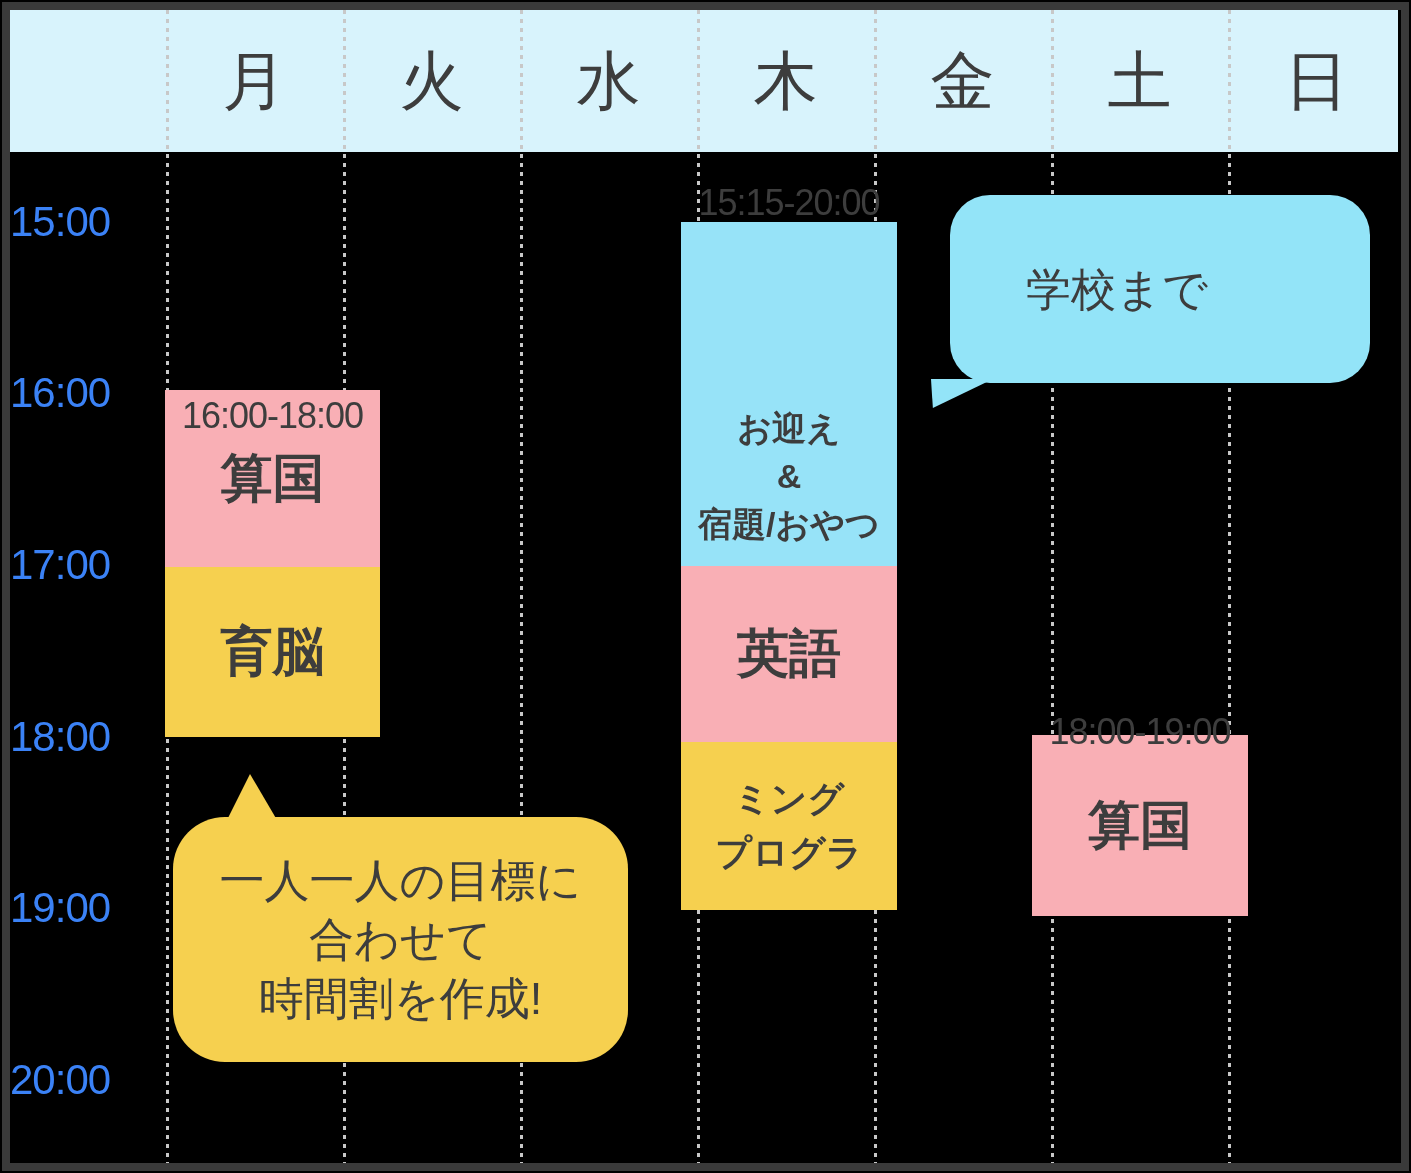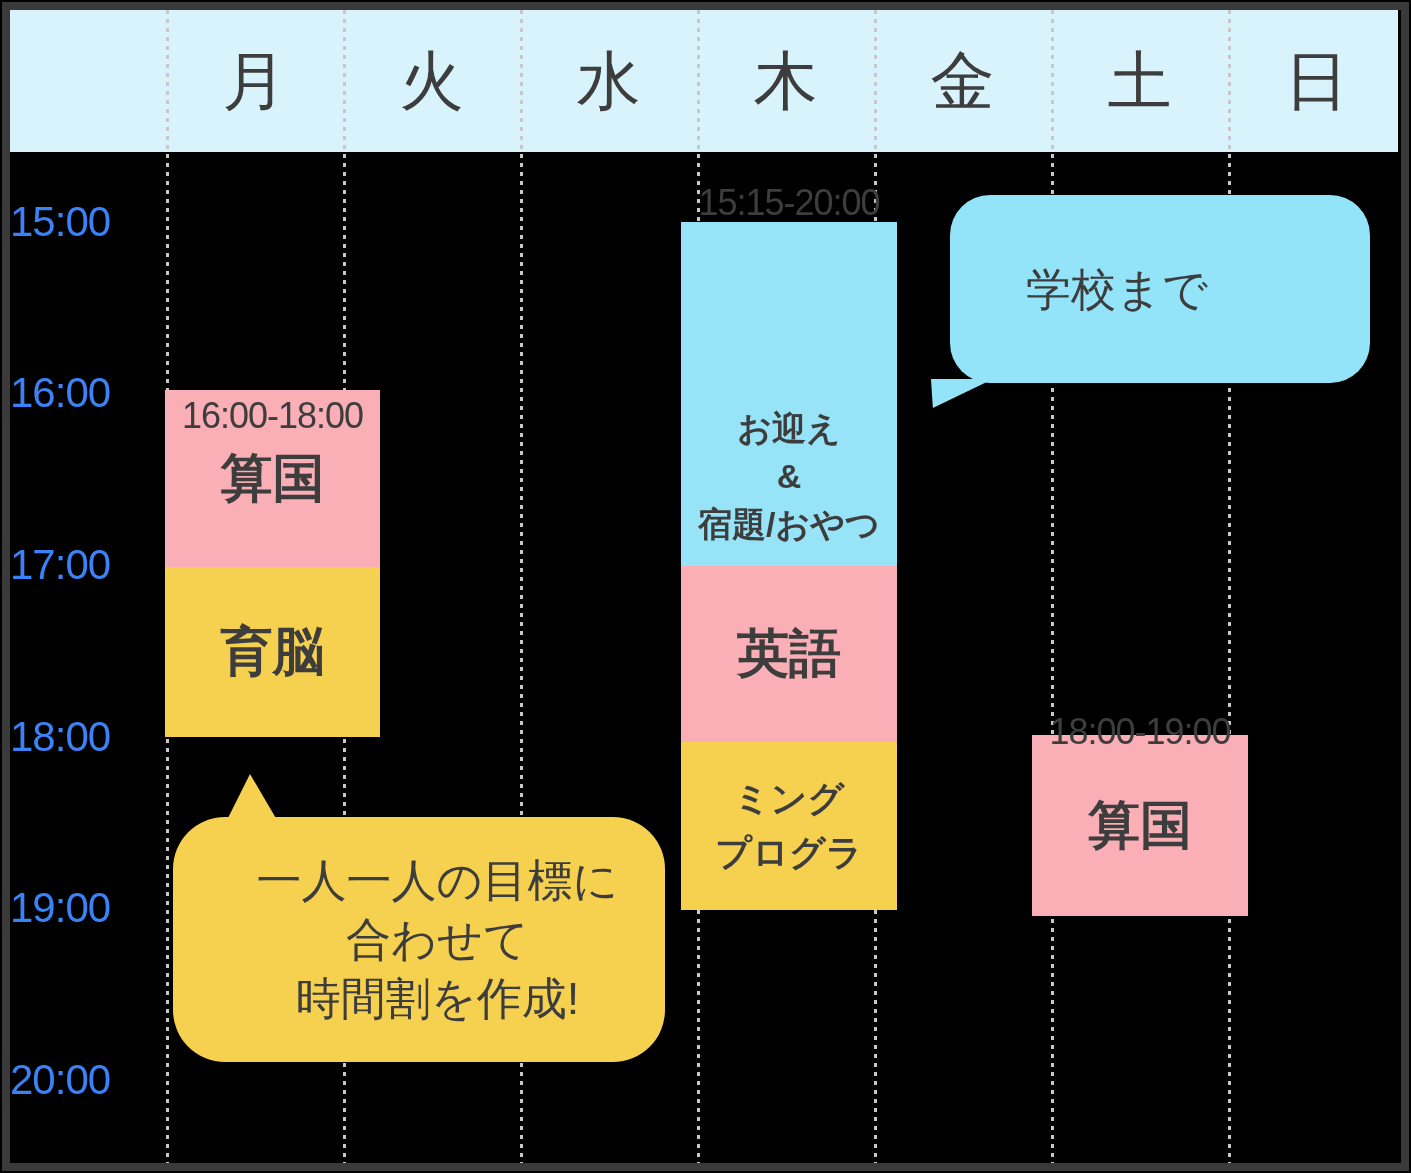--- a/index.html
+++ b/index.html
@@ -60,21 +60,21 @@
     display:flex;flex-direction:column;justify-content:center;
     padding-left:76px;box-sizing:border-box;font-size:45px;line-height:63px;
   }
   .tail-blue{
     position:absolute;left:931px;top:379px;width:62px;height:29px;z-index:5;background:#93e4f8;
     clip-path:polygon(0 0,100% 0,3% 100%);
   }
   .bubble-yellow{
     left:153px;top:817px;width:455px;height:245px;background:#f6d04f;border-radius:52px;
     display:flex;flex-direction:column;justify-content:center;align-items:center;
-    text-align:center;font-size:45px;line-height:59px;padding-left:37px;
+    text-align:center;font-size:45px;line-height:59px;
   }
   .tail-yellow{
     position:absolute;left:227px;top:774px;width:50px;height:46px;z-index:5;background:#f6d04f;
     clip-path:polygon(46% 0,100% 100%,0 100%);
   }
 </style>
 </head>
 <body>
 
 <div class="page">

